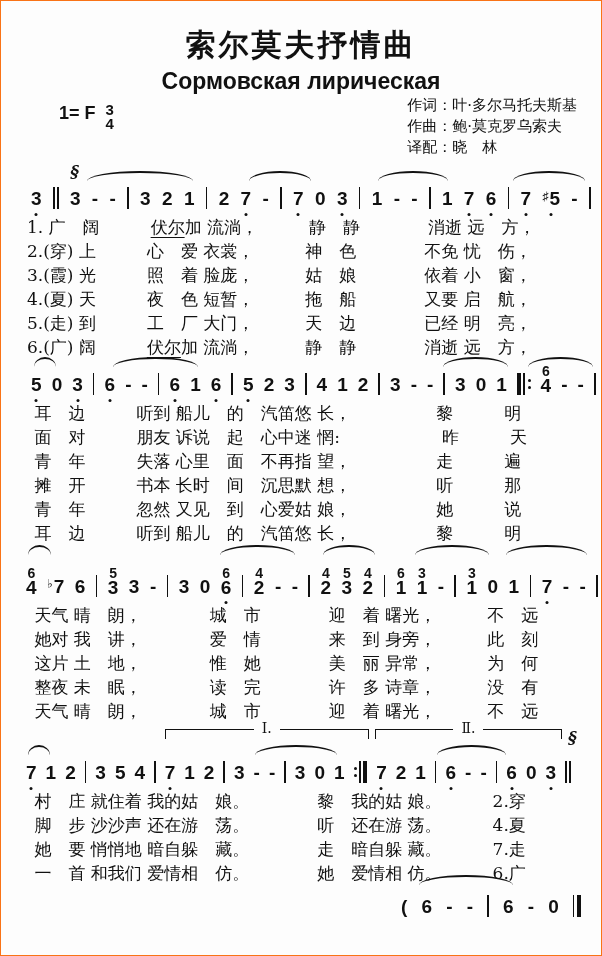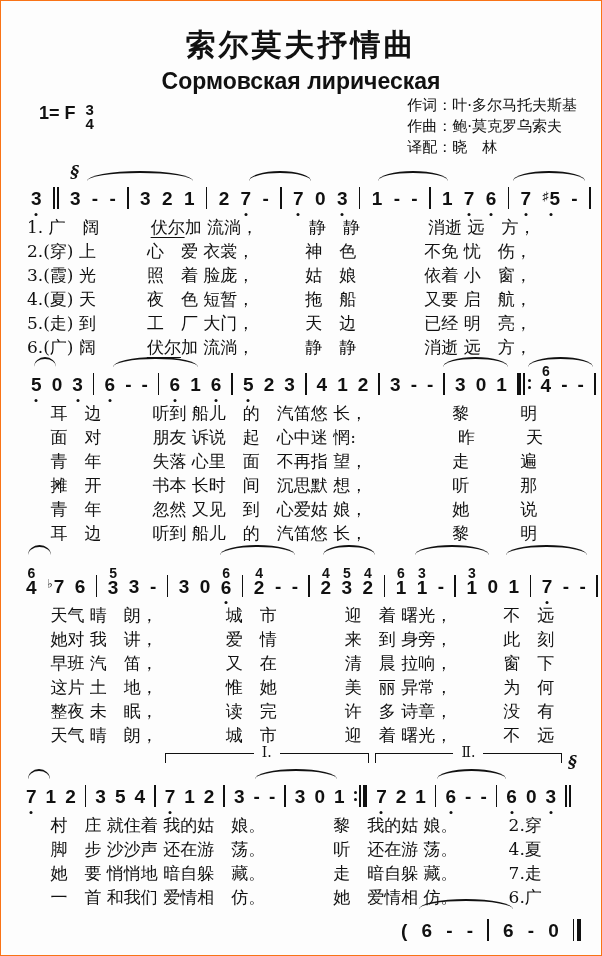--- a/index.html
+++ b/index.html
@@ -6,21 +6,21 @@
   .page{
     position:relative;width:600px;height:954px;margin:0 auto;
     background:#fdfdfd;border:1px solid #f97316;overflow:hidden;
     font-family:"DejaVu Serif","Liberation Serif",serif;color:#111;
   }
   
   .title{margin:24px 0 0;text-align:center;font-size:30px;font-weight:bold;letter-spacing:3px;
          font-family:"DejaVu Serif","Liberation Serif",serif;}
   .subtitle{margin:2px 0 0;text-align:center;font-size:23px;font-weight:bold;
             font-family:"Liberation Sans","DejaVu Sans",sans-serif;}
-  .meta{position:relative;height:62px;}
+  .meta{position:relative;height:62px;margin-left:20px;}
   .keysig{position:absolute;left:38px;top:8px;font-family:"Liberation Sans","DejaVu Sans",sans-serif;
           font-weight:bold;font-size:18px;display:flex;align-items:flex-start;gap:10px;}
   .frac{display:inline-flex;flex-direction:column;align-items:center;font-size:15px;line-height:14px;}
   .credits{position:absolute;right:24px;top:0;font-size:15px;line-height:21px;text-align:left;}
   
   .system{position:relative;}
   .notes-row{position:relative;display:flex;justify-content:space-between;align-items:flex-end;
              font-family:"Liberation Sans","DejaVu Sans",sans-serif;font-weight:bold;font-size:19px;
              height:26px;}
   .nl1{margin:26px 0 0 30px;width:560px;}
@@ -48,21 +48,21 @@
           padding:0 8px;font-size:14px;font-weight:normal;
           font-family:"DejaVu Serif","Liberation Serif",serif;}
   .segno{position:absolute;font-size:17px;font-weight:bold;font-style:italic;
          font-family:"DejaVu Serif","Liberation Serif",serif;}
   .sg-left{left:7%;top:-22px;}
   .sg-right{right:-6px;top:-30px;}
   
   .lyrics{margin-top:6px;}
   .lyr{white-space:pre;font-size:17px;line-height:24px;}
   .lyb1{padding-left:26px;}
-  .lyb2{padding-left:44px;}
+  .lyb2{padding-left:28px;}
   .ul{text-decoration:underline;text-underline-offset:4px;}
   
   .coda-row{position:relative;width:180px;margin:2px 20px 0 auto;height:30px;
             display:flex;justify-content:space-between;align-items:flex-end;
             font-family:"Liberation Sans","DejaVu Sans",sans-serif;font-weight:bold;font-size:19px;}
 </style>
 </head>
 <body>
 
 <div class="page">
@@ -305,21 +305,20 @@
         </span>
         <div class="arc" style="left: 0.3%; width: 4%;"></div>
         <div class="arc" style="left: 34%; width: 13%;"></div>
         <div class="arc" style="left: 52%; width: 9%;"></div>
         <div class="arc" style="left: 68%; width: 13%;"></div>
         <div class="arc" style="left: 84%; width: 14%;"></div>
       </div>
     <div class="lyrics lyb2">
         <div class="lyr"><span> 天气 晴　朗，　　　　城　市　　　　迎　着 曙光，　　　不　远</span></div>
         <div class="lyr"><span> 她对 我　讲，　　　　爱　情　　　　来　到 身旁，　　　此　刻</span></div>
-        <div class="lyr"><span> 早班 汽　笛，　　　　又　在　　　　清　晨 拉响，　　　窗　下</span></div>
         <div class="lyr"><span> 这片 土　地，　　　　惟　她　　　　美　丽 异常，　　　为　何</span></div>
         <div class="lyr"><span> 整夜 未　眠，　　　　读　完　　　　许　多 诗章，　　　没　有</span></div>
         <div class="lyr"><span> 天气 晴　朗，　　　　城　市　　　　迎　着 曙光，　　　不　远</span></div>
       </div>
   </div>
 
   <div class="system">
     <div class="notes-row nl4">
       <span class="segno sg-right">§</span>
     <span class="nt">7<span class="ndot"></span></span>

